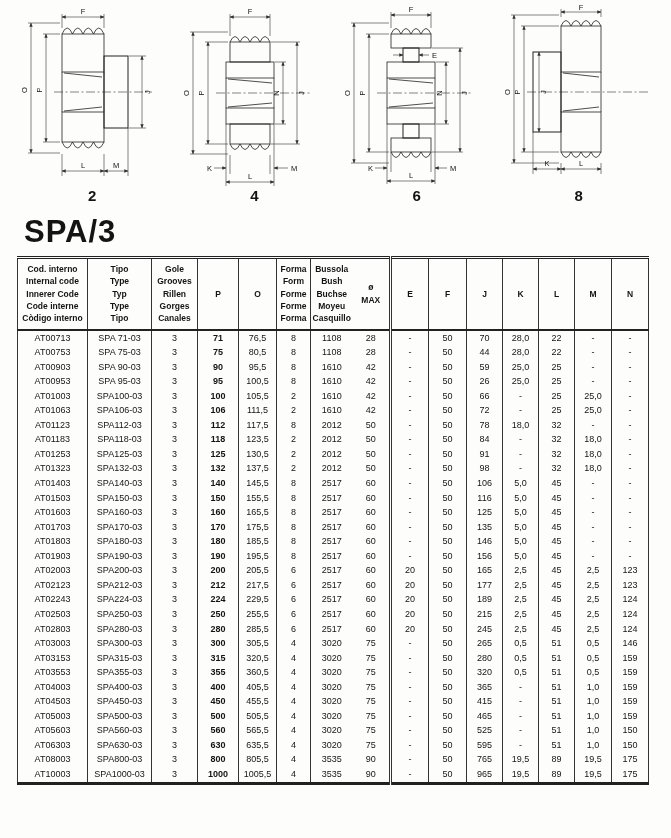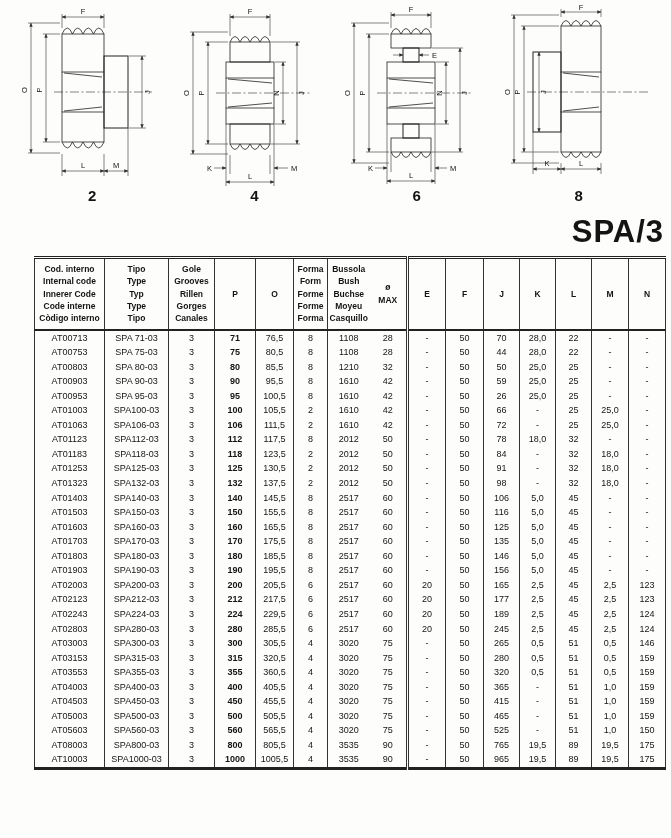--- a/index.html
+++ b/index.html
@@ -5,22 +5,22 @@
   html,body { margin:0; padding:0; background:#d8d8d8; }
   .page {
     width:671px; height:838px; background:#fdfdfb; color:#141414;
     font-family:"Liberation Sans", sans-serif; position:relative; overflow:hidden;
     margin:0 auto;
   }
   .diagrams { display:flex; justify-content:space-evenly; align-items:flex-start; padding:4px 6px 0 6px; }
   .diagram { display:flex; flex-direction:column; align-items:center; }
   .diagram svg { display:block; }
   .diagram-number { font-weight:bold; font-size:15px; margin-top:1px; }
-  .title { font-size:31px; font-weight:bold; padding:10px 7px 4px 24px; letter-spacing:1px;text-align:right; }
-  table.spec { border-collapse:collapse; table-layout:fixed; width:556px; margin:2px 0 0 34px;
+  .title { font-size:31px; font-weight:bold; padding:10px 0 4px 24px; letter-spacing:1px; }
+  table.spec { border-collapse:collapse; table-layout:fixed; width:556px; margin:2px 0 0 17px;
     border-left:1px solid #333; border-right:1px solid #333;
     border-top:3px double #222; border-bottom:3px solid #222; }
   thead tr { border-bottom:2px solid #222; }
   th { font-size:8.5px; font-weight:bold; text-align:center; vertical-align:middle;
        white-space:pre-line; line-height:1.45; padding:4px 0; border-left:1px solid #333; }
   td { font-size:9px; text-align:center; vertical-align:middle; padding:0;
        height:14.55px; line-height:14.55px; border-left:1px solid #333; }
   th:first-child, td:first-child { border-left:none; }
   th:nth-child(8), td:nth-child(8) { border-left:none; }
   th:nth-child(9), td:nth-child(9) { border-left:3px double #333; }
@@ -339,37 +339,20 @@
           <td>28</td>
           <td>-</td>
           <td>50</td>
           <td>44</td>
           <td>28,0</td>
           <td>22</td>
           <td>-</td>
           <td>-</td>
         </tr>
         <tr>
-          <td>AT00803</td>
-          <td>SPA 80-03</td>
-          <td>3</td>
-          <td>80</td>
-          <td>85,5</td>
-          <td>8</td>
-          <td>1210</td>
-          <td>32</td>
-          <td>-</td>
-          <td>50</td>
-          <td>50</td>
-          <td>25,0</td>
-          <td>25</td>
-          <td>-</td>
-          <td>-</td>
-        </tr>
-        <tr>
           <td>AT00903</td>
           <td>SPA 90-03</td>
           <td>3</td>
           <td>90</td>
           <td>95,5</td>
           <td>8</td>
           <td>1610</td>
           <td>42</td>
           <td>-</td>
           <td>50</td>
@@ -645,20 +628,37 @@
           <td>60</td>
           <td>20</td>
           <td>50</td>
           <td>189</td>
           <td>2,5</td>
           <td>45</td>
           <td>2,5</td>
           <td>124</td>
         </tr>
         <tr>
+          <td>AT02503</td>
+          <td>SPA250-03</td>
+          <td>3</td>
+          <td>250</td>
+          <td>255,5</td>
+          <td>6</td>
+          <td>2517</td>
+          <td>60</td>
+          <td>20</td>
+          <td>50</td>
+          <td>215</td>
+          <td>2,5</td>
+          <td>45</td>
+          <td>2,5</td>
+          <td>124</td>
+        </tr>
+        <tr>
           <td>AT02803</td>
           <td>SPA280-03</td>
           <td>3</td>
           <td>280</td>
           <td>285,5</td>
           <td>6</td>
           <td>2517</td>
           <td>60</td>
           <td>20</td>
           <td>50</td>
@@ -781,20 +781,37 @@
           <td>75</td>
           <td>-</td>
           <td>50</td>
           <td>525</td>
           <td>-</td>
           <td>51</td>
           <td>1,0</td>
           <td>150</td>
         </tr>
         <tr>
+          <td>AT06303</td>
+          <td>SPA630-03</td>
+          <td>3</td>
+          <td>630</td>
+          <td>635,5</td>
+          <td>4</td>
+          <td>3020</td>
+          <td>75</td>
+          <td>-</td>
+          <td>50</td>
+          <td>595</td>
+          <td>-</td>
+          <td>51</td>
+          <td>1,0</td>
+          <td>150</td>
+        </tr>
+        <tr>
           <td>AT08003</td>
           <td>SPA800-03</td>
           <td>3</td>
           <td>800</td>
           <td>805,5</td>
           <td>4</td>
           <td>3535</td>
           <td>90</td>
           <td>-</td>
           <td>50</td>

